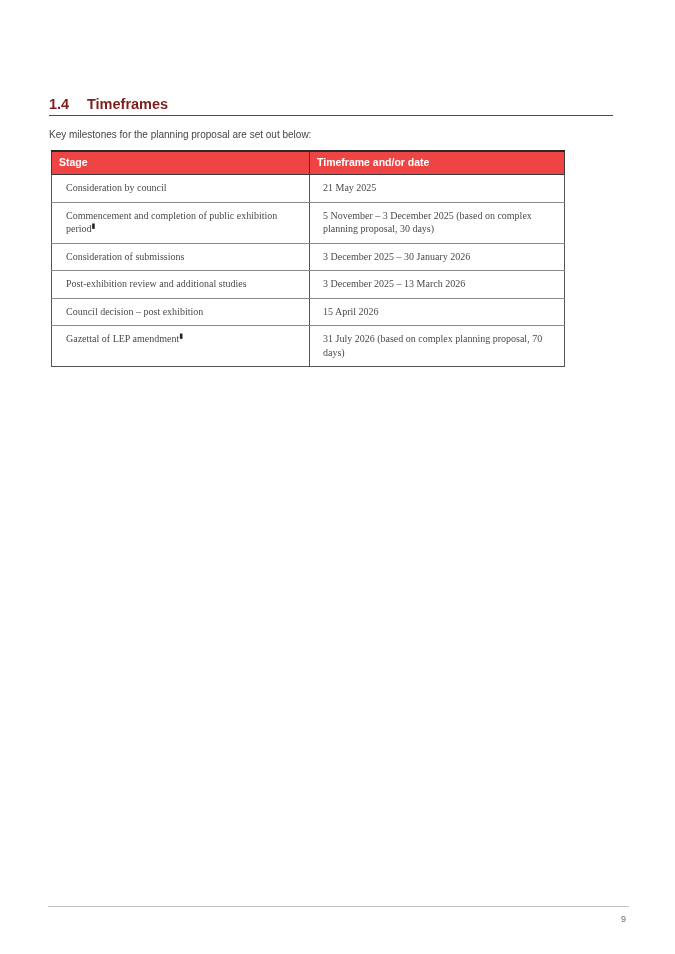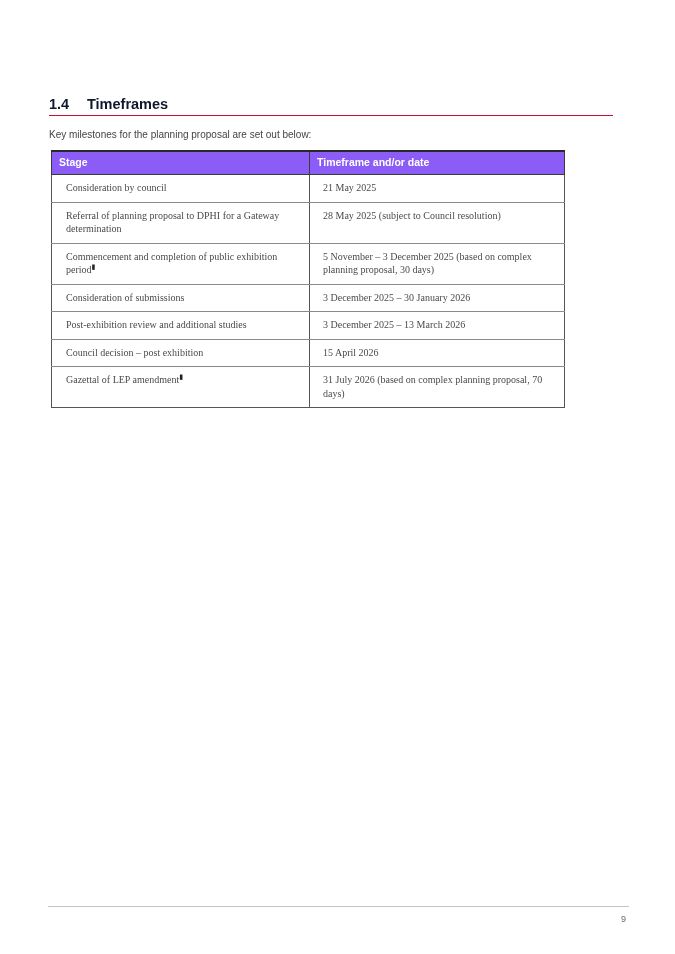--- a/index.html
+++ b/index.html
@@ -17,21 +17,21 @@
     }
     .section-heading {
       position: absolute;
       left: 49px;
       top: 95px;
       width: 564px;
       height: 20px;
       border-bottom: 1px solid #c8102e;
       display: flex;
       align-items: flex-start;
-      color: #0f172a;
+      color: #7f1d1d;
       font-weight: bold;
       font-size: 14.5px;
       line-height: 18px;
     }
     .section-number { width: 38px; }
     .intro {
       position: absolute;
       left: 49px;
       top: 128px;
       font-size: 10px;
@@ -42,21 +42,21 @@
       position: absolute;
       left: 51px;
       top: 150px;
       width: 514px;
       border-collapse: collapse;
       font-size: 10px;
       line-height: 13.5px;
       color: #4a4a4a;
     }
     table.timeframes th {
-      background: #8b5cf6;
+      background: #ef4444;
       color: #ffffff;
       font-weight: bold;
       text-align: left;
       padding: 4px 6px 4px 7px;
       height: 14px;
       border: 1px solid #3b3b3b;
       border-top: 2px solid #2a2a2a;
       font-size: 10.5px;
     }
     table.timeframes th.col-stage { width: 244px; }
@@ -116,24 +116,20 @@
       <th class="col-stage">Stage</th>
       <th class="col-date">Timeframe and/or date</th>
     </tr>
   </thead>
   <tbody>
     <tr>
       <td class="col-stage"><span>Consideration by council</span></td>
       <td class="col-date">21 May 2025</td>
     </tr>
     <tr>
-      <td class="col-stage"><span>Referral of planning proposal to DPHI for a Gateway determination</span></td>
-      <td class="col-date">28 May 2025 (subject to Council resolution)</td>
-    </tr>
-    <tr>
       <td class="col-stage"><span>Commencement and completion of public exhibition period</span><span class="note-mark">▮</span></td>
       <td class="col-date">5 November – 3 December 2025 (based on complex planning proposal, 30 days)</td>
     </tr>
     <tr>
       <td class="col-stage"><span>Consideration of submissions</span></td>
       <td class="col-date">3 December 2025 – 30 January 2026</td>
     </tr>
     <tr>
       <td class="col-stage"><span>Post-exhibition review and additional studies</span></td>
       <td class="col-date">3 December 2025 – 13 March 2026</td>

